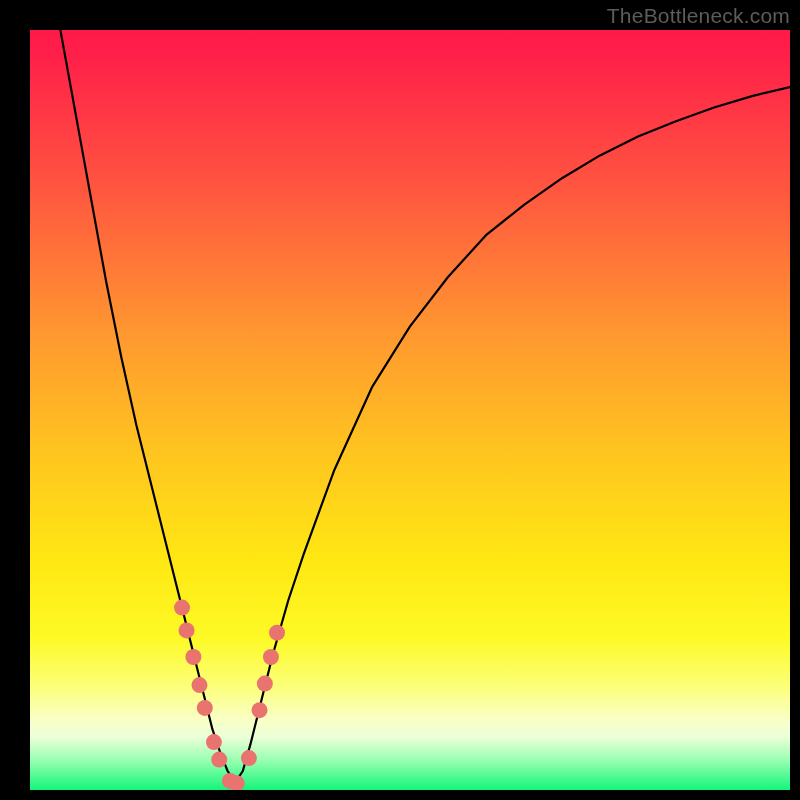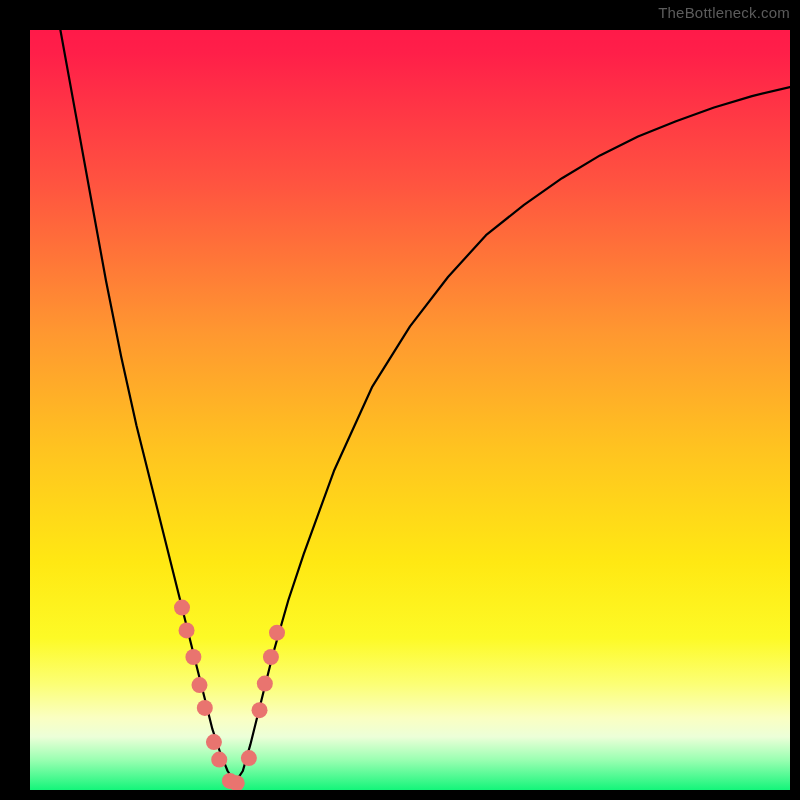--- a/index.html
+++ b/index.html
@@ -21,21 +21,21 @@
     left: 30px;
     top: 30px;
     width: 760px;
     height: 760px;
   }
   .watermark {
     position: absolute;
     top: 4px;
     right: 10px;
     color: #5c5c5c;
-    font-size: 15px;
+    font-size: 21px;
     font-weight: 400;
     letter-spacing: 0.2px;
     z-index: 10;
   }
   svg {
     display: block;
   }
 </style>
 </head>
 <body>

